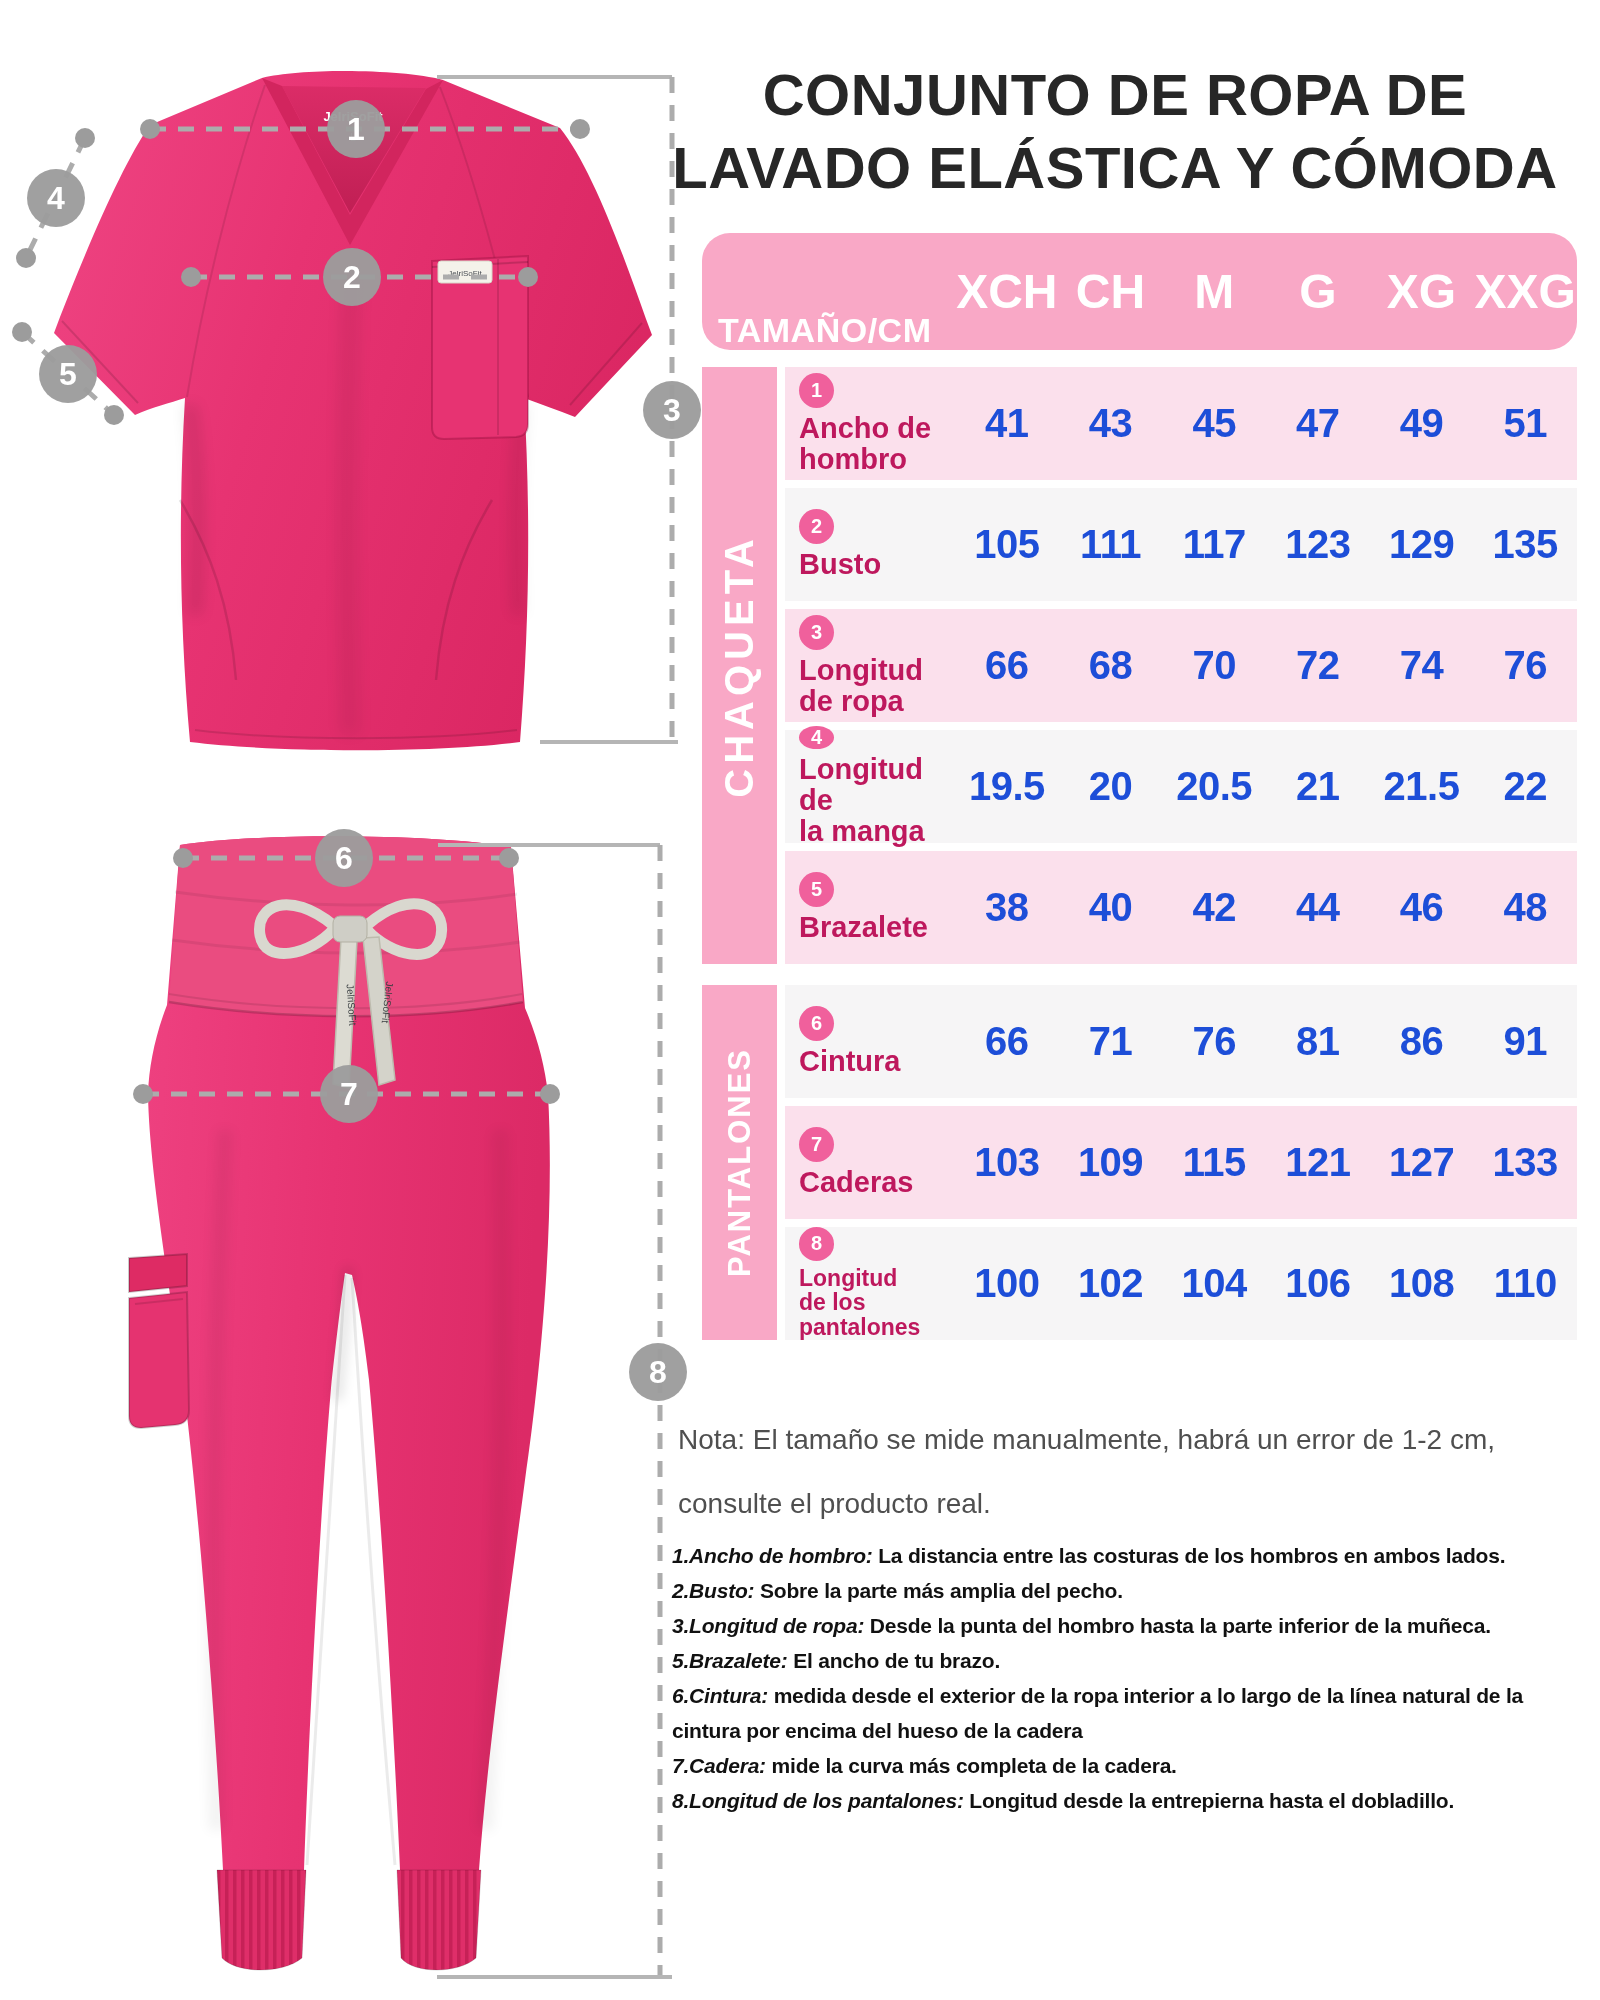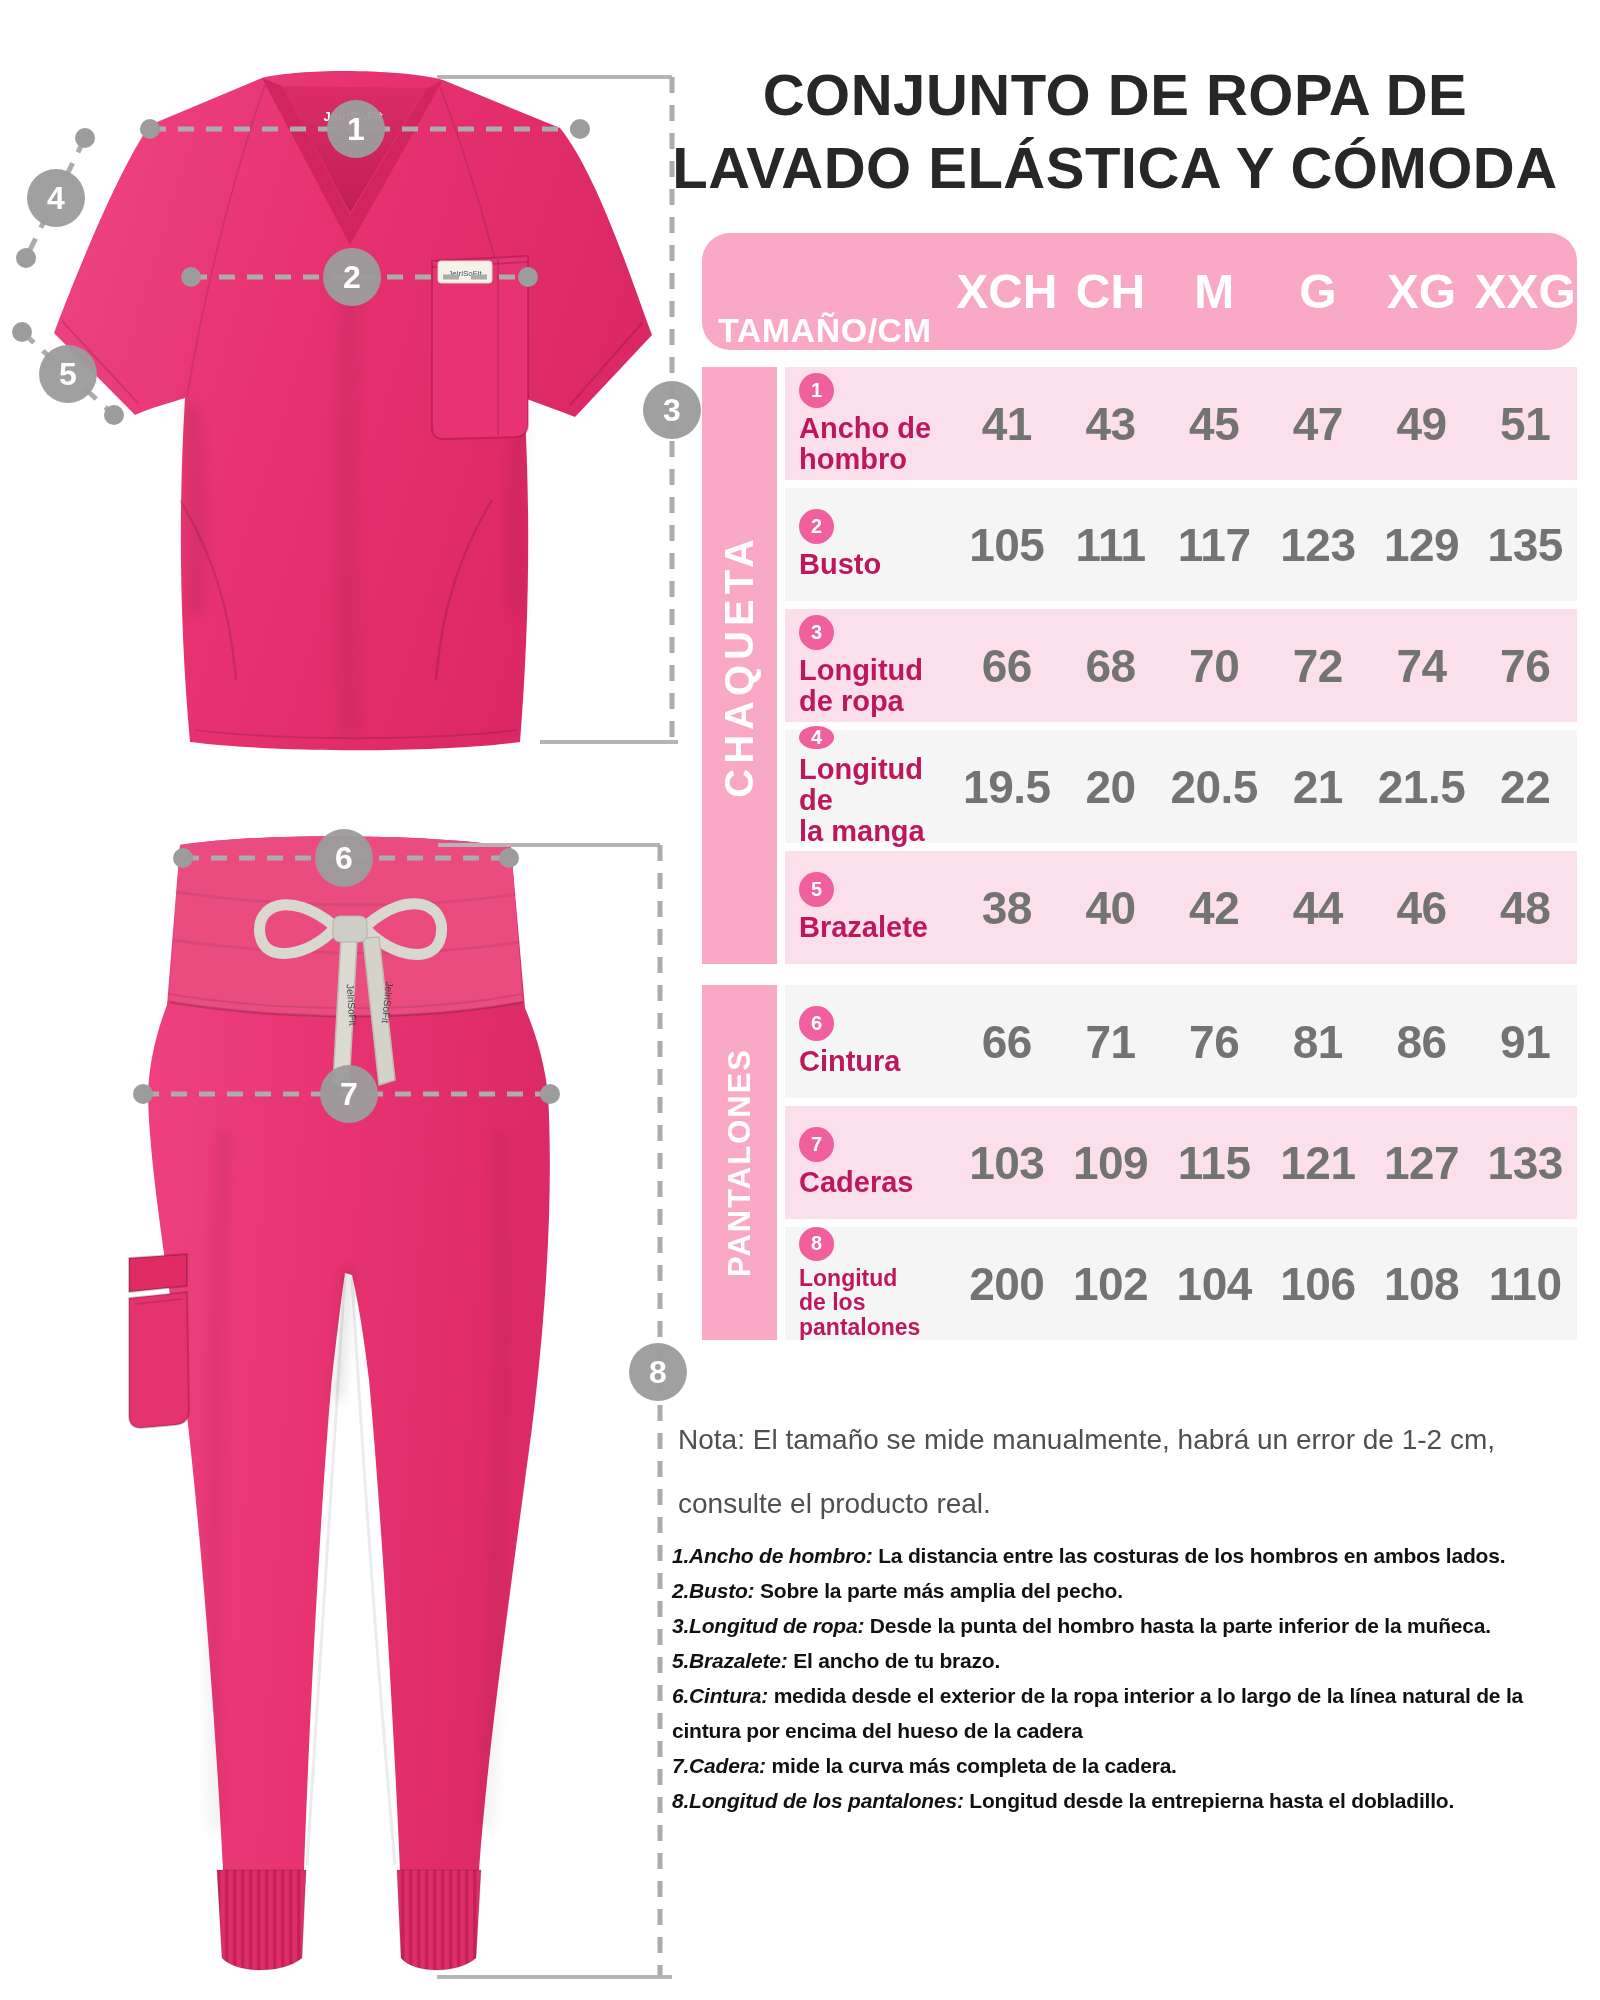--- a/index.html
+++ b/index.html
@@ -28,21 +28,21 @@
   .trow{position:absolute;left:785px;width:792px;height:113px;display:flex;align-items:stretch;}
   .trow.pink{background:#FBE0EC;}
   .trow.gray{background:#F6F5F6;}
   .rlabel{width:170px;box-sizing:border-box;padding-left:14px;display:flex;flex-direction:column;
           justify-content:center;align-items:flex-start;gap:5px;}
   .rbadge{width:35px;height:35px;border-radius:50%;background:#F0609C;color:#fff;font-size:20px;
           font-weight:700;display:flex;align-items:center;justify-content:center;}
   .rtext{font-size:29px;font-weight:800;color:#be185d;line-height:1.06;white-space:pre-line;}
   .rtext.small{font-size:23px;line-height:1.08;}
   .vals{flex:1;display:flex;align-items:center;}
-  .vals span{flex:1;text-align:center;font-size:46px;font-weight:800;color:#737373;
+  .vals span{flex:1;text-align:center;font-size:40px;font-weight:800;color:#1d4ed8;
              letter-spacing:-.5px;}
 
   .note{position:absolute;left:678px;top:1408px;width:920px;margin:0;font-size:28px;
         font-weight:400;color:#4F4F4F;line-height:64px;}
   .defs{position:absolute;left:672px;top:1538px;width:905px;}
   .defs p{margin:0;font-size:21px;line-height:35px;font-weight:700;color:#111;
           letter-spacing:-.2px;}
   .defs i{font-style:italic;}
 
   
@@ -343,21 +343,21 @@
     </div>
   </div>
   <div class="trow gray" style="top:1227px;">
     <div class="rlabel">
         <span class="rbadge">8</span>
       <span class="rtext small">Longitud
 de los
 pantalones</span>
       </div>
     <div class="vals">
-      <span>200</span>
+      <span>100</span>
       <span>102</span>
       <span>104</span>
       <span>106</span>
       <span>108</span>
       <span>110</span>
     </div>
   </div>
 
   <p class="note">Nota: El tamaño se mide manualmente, habrá un error de 1-2 cm, consulte el producto real.</p>
 

